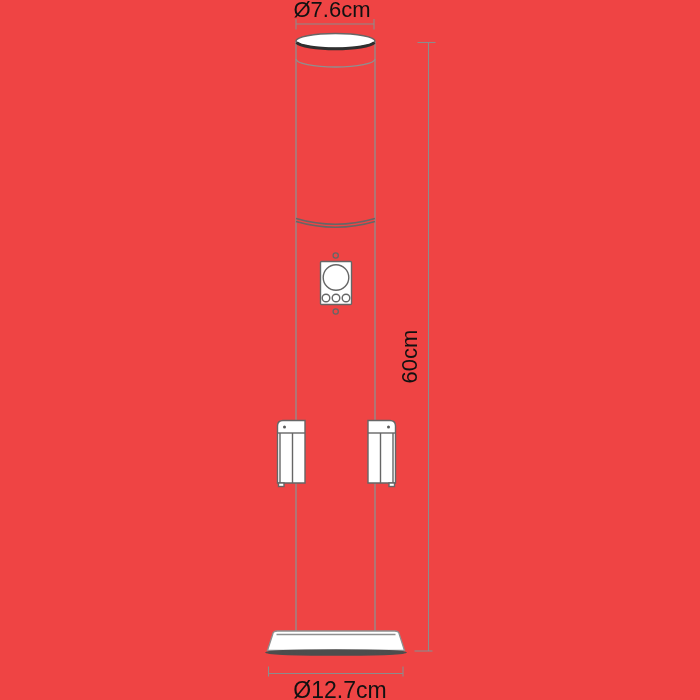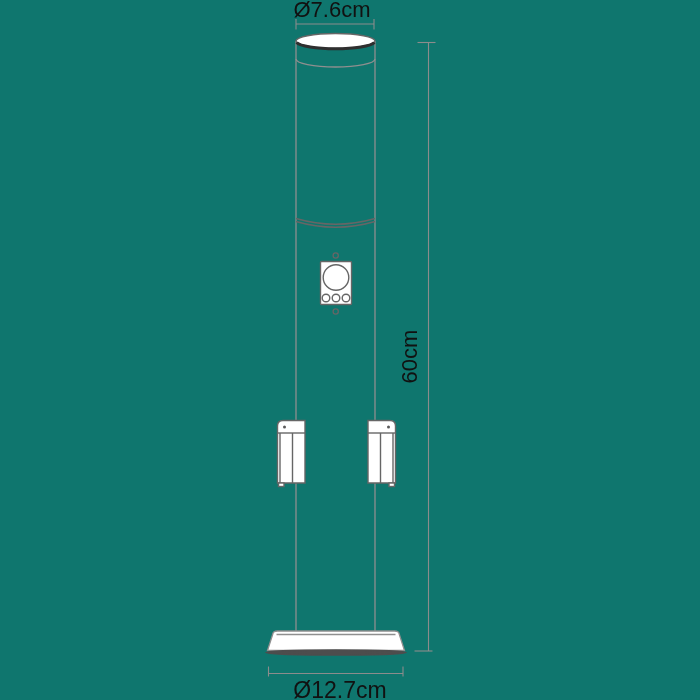--- a/index.html
+++ b/index.html
@@ -8,21 +8,21 @@
     background: #ffffff;
     width: 700px;
     height: 700px;
     overflow: hidden;
     font-family: "Liberation Sans", sans-serif;
   }
   .canvas {
     position: relative;
     width: 700px;
     height: 700px;
-    background: #0f766e;
+    background: #ef4444;
   }
   svg { display: block; }
 
   
   .edge      { stroke: #8f8f8f; stroke-width: 1.3; fill: none; }
   .edge-dk   { stroke: #666666; stroke-width: 1.4; fill: none; }
   .rim-thick { stroke: #2f2f2f; stroke-width: 3;   fill: none; }
   .fill-white{ fill: #ffffff; }
   .band      { fill: #4d4d4d; stroke: #4d4d4d; stroke-width: 1.5; }
   .screw     { fill: none; stroke: #666666; stroke-width: 1.3; }

